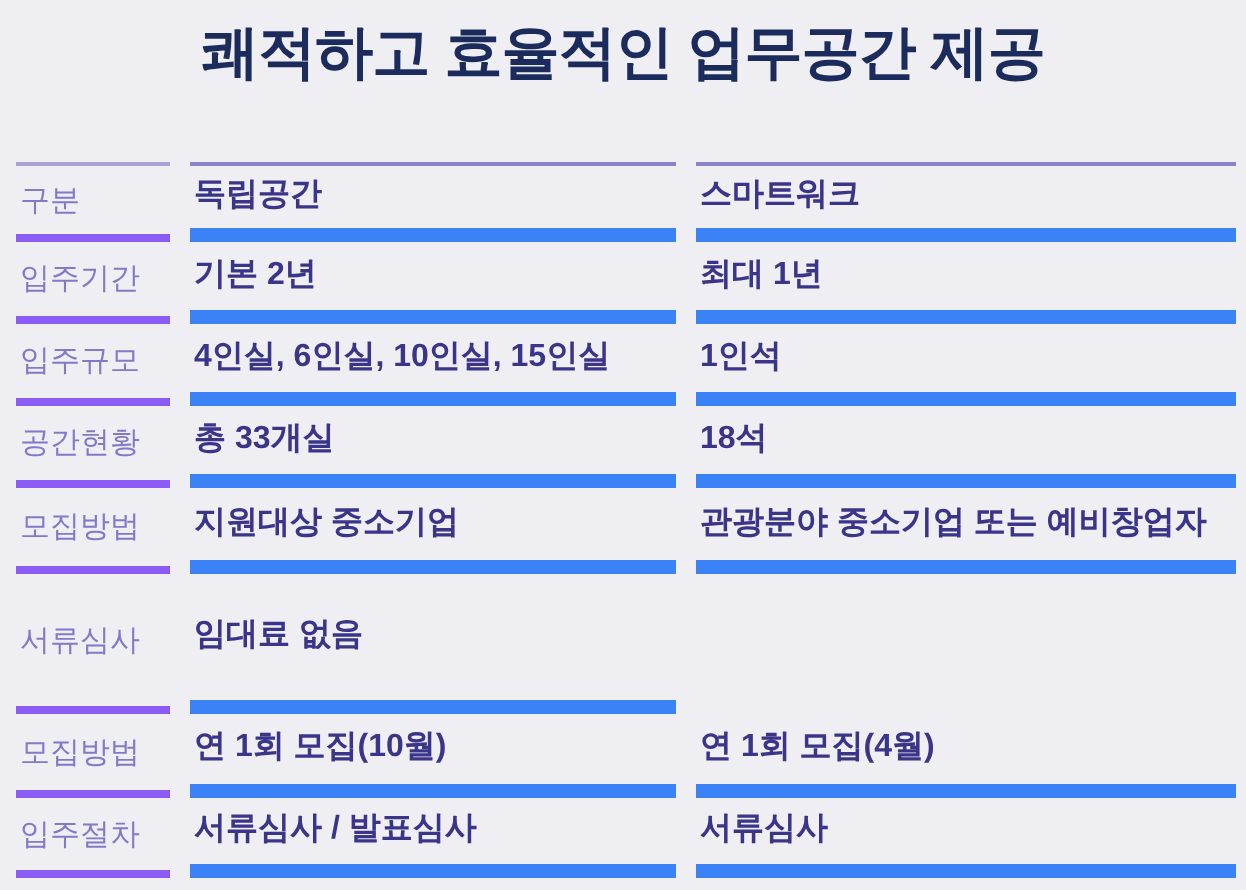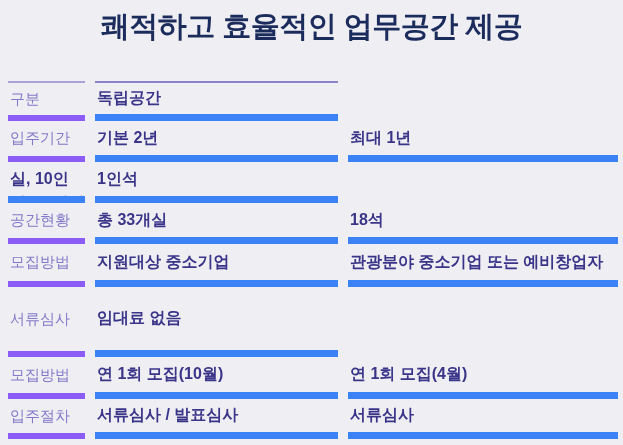--- a/index.html
+++ b/index.html
@@ -39,21 +39,21 @@
   .cell {
     display: flex;
     align-items: center;
     padding-left: 2px;
     overflow: hidden;
   }
   .cell.label {
     color: #8279C8;
     font-size: 15px;
     font-weight: 500;
-    border-bottom: 6px solid #8b5cf6;
+    border-bottom: 4px solid #8b5cf6;
   }
   .cell.value {
     color: #3A3589;
     font-size: 16px;
     font-weight: 700;
     border-bottom: 7px solid #3b82f6;
     white-space: pre-line;
     line-height: 1.55;
   }
   .row.header .cell.label { border-top: 2px solid #A9A2D6; }
@@ -64,29 +64,31 @@
 
 <div class="page">
 
   <h1 class="title">쾌적하고 효율적인 업무공간 제공</h1>
 
   <div class="table">
 
     <div class="row header">
       <div class="cell label">구분</div>
       <div class="cell value">독립공간</div>
+      <div class="cell value">스마트워크</div>
     </div>
 
     <div class="row">
       <div class="cell label">입주기간</div>
       <div class="cell value">기본 2년</div>
       <div class="cell value">최대 1년</div>
     </div>
 
     <div class="row">
+      <div class="cell label">입주규모</div>
       <div class="cell value">4인실, 6인실, 10인실, 15인실</div>
       <div class="cell value">1인석</div>
     </div>
 
     <div class="row">
       <div class="cell label">공간현황</div>
       <div class="cell value">총 33개실</div>
       <div class="cell value">18석</div>
     </div>
 

